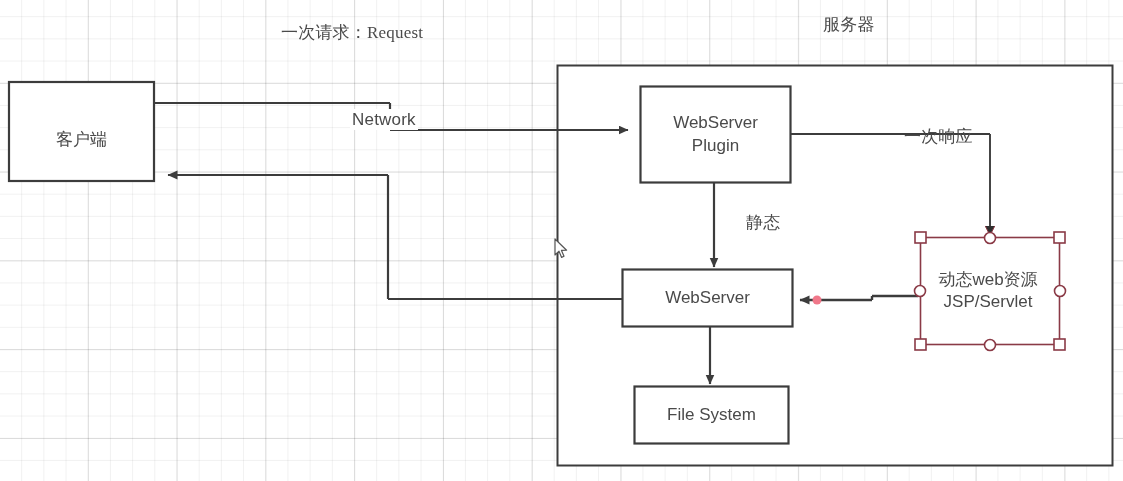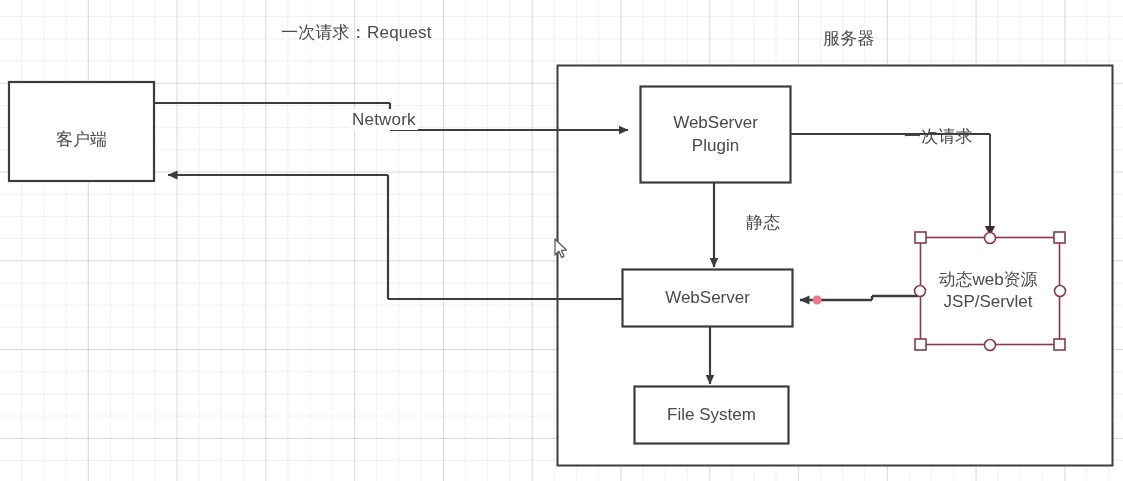--- a/index.html
+++ b/index.html
@@ -37,21 +37,21 @@
   }
   .lbl {
     position: absolute;
     white-space: nowrap;
     color: #4a4a4a;
     font-size: 17px;
     line-height: 1.25;
     letter-spacing: 0.2px;
   }
   .lbl.cjk {
-    font-family: Liberation Sans, sans-serif;
+    font-family: Liberation Serif, serif;
   }
   .node-label {
     position: absolute;
     text-align: center;
     color: #4a4a4a;
     font-size: 17px;
     line-height: 1.3;
     white-space: pre-line;
     display: flex;
     align-items: center;
@@ -152,25 +152,25 @@
 
   <div class="node-label" style="left:622px; top:269px; width:171px; height:58px;">WebServer</div>
 
   <div class="node-label" style="left:634px; top:386px; width:155px; height:58px;">File System</div>
 
   <div class="node-label cjk" style="left:920px; top:237px; width:136px; height:108px;">动态web资源
 JSP/Servlet</div>
 
   <div class="lbl cjk" style="left:281px; top:22px;">一次请求：Request</div>
 
-  <div class="lbl cjk" style="left:823px; top:28px;">服务器</div>
+  <div class="lbl cjk" style="left:823px; top:14px;">服务器</div>
 
   <div class="lbl edge-label" style="left:350px; top:109px;text-align:right;">Network</div>
 
-  <div class="lbl cjk edge-label" style="left:902px; top:126px; background:transparent;">一次请求</div>
+  <div class="lbl cjk edge-label" style="left:902px; top:126px; background:transparent;">一次响应</div>
 
 
   <div class="lbl cjk edge-label" style="left:712px; top:212px;margin-left:32px;">静态</div>
 
   <svg class="cursor" style="left:554px; top:238px;" viewBox="0 0 14 21" xmlns="http://www.w3.org/2000/svg">
     <path d="M1,1 L1,17 L5,13.2 L7.6,19.4 L10,18.3 L7.5,12.4 L12.6,12.2 Z" fill="#ffffff" stroke="#555555" stroke-width="1.2" stroke-linejoin="round"></path>
   </svg>
 
 </div>
 

